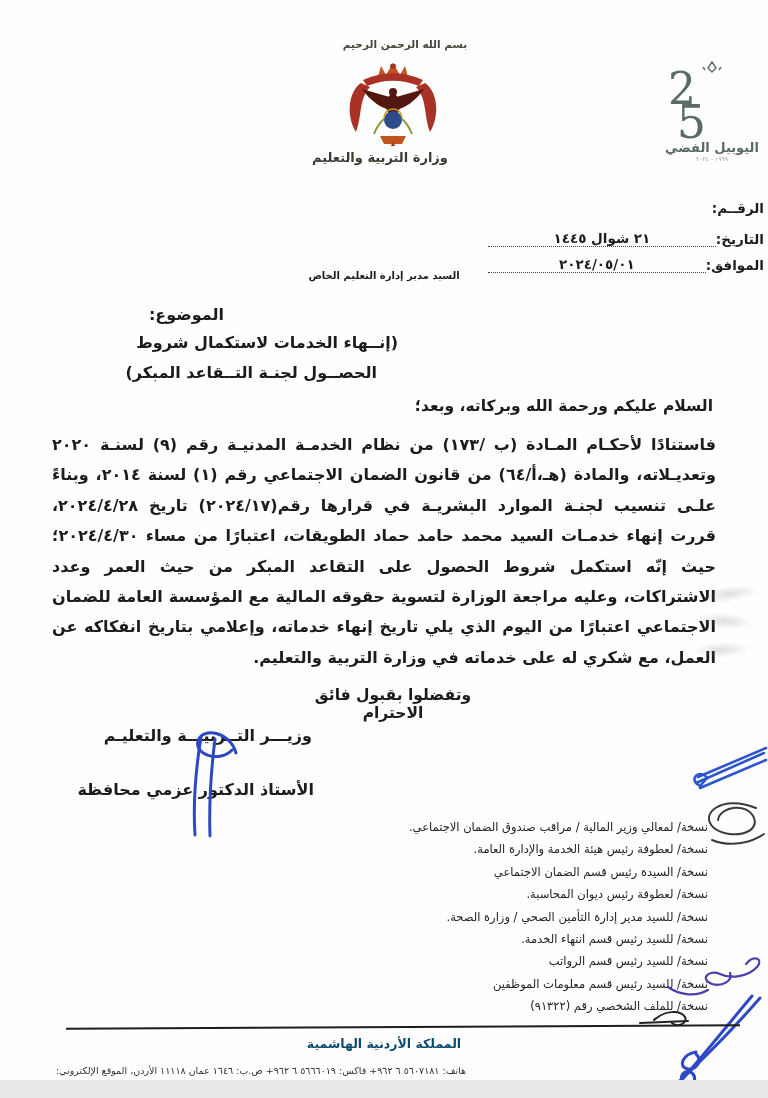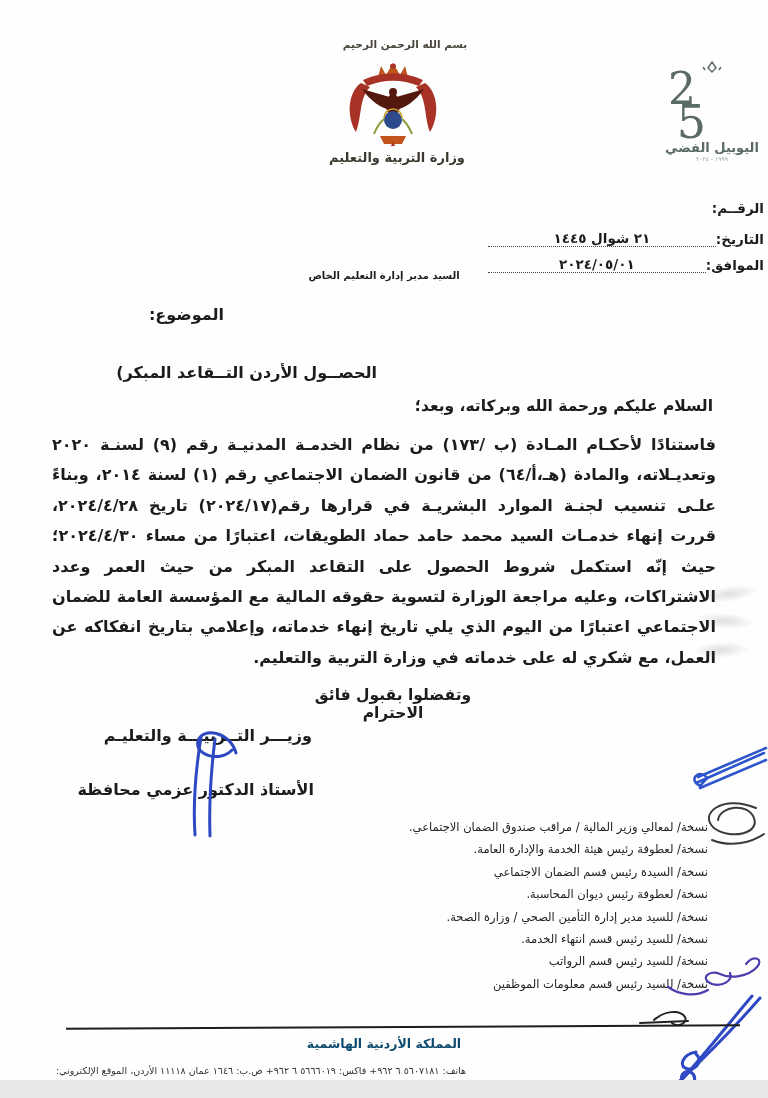--- a/index.html
+++ b/index.html
@@ -2,21 +2,21 @@
 <html lang="ar" dir="rtl"><head>
 <meta charset="utf-8">
 <style>
   html,body{margin:0;padding:0;background:#e8e8e8;}
   .page{position:relative;width:768px;height:1080px;background:#fefefe;overflow:hidden;
         font-family:"DejaVu Sans",sans-serif;color:#1c1c1c;direction:rtl;margin:0 auto;}
   .abs{position:absolute;}
   
   .bismillah{top:38px;left:300px;width:210px;text-align:center;font-size:10.5px;font-weight:bold;
              color:#4a463c;letter-spacing:0px;}
-  .ministry-name{top:150px;left:312px;width:170px;text-align:center;font-size:13px;font-weight:bold;color:#3c3a30;}
+  .ministry-name{top:150px;left:312px;width:170px;text-align:left;font-size:13px;font-weight:bold;color:#3c3a30;}
   .jubilee{top:58px;left:662px;width:100px;text-align:center;color:#5a6a64;}
   .jubilee-title{font-size:13px;font-weight:bold;margin-top:-4px;}
   .jubilee-years{font-size:6px;color:#93a09a;letter-spacing:1px;}
   
   .meta{top:200px;right:4px;width:276px;}
   .meta-row{display:flex;align-items:flex-end;margin-bottom:9px;}
   .meta-label{font-weight:bold;font-size:13.5px;white-space:nowrap;}
   .meta-line{flex:1;border-bottom:1.5px dotted #444;text-align:center;font-weight:bold;
              font-size:13.5px;padding:0 4px;min-height:16px;}
   .hang{display:inline-block;transform:translateY(11px);font-size:16px;letter-spacing:2px;}
@@ -92,21 +92,22 @@
       <span class="meta-line">٢١ شوال ١٤٤٥</span>
     </div>
     <div class="meta-row">
       <span class="meta-label">الموافق:</span>
       <span class="meta-line">٢٠٢٤/٠٥/٠١</span>
     </div>
   </div>
 
   <div class="abs addressee">السيد مدير إدارة التعليم الخاص</div>
   <div class="abs subject-label">الموضوع:</div>
-  <div class="abs subject-l2">الحصــول الأردن التــقاعد المبكر)</div>
+  <div class="abs subject-l1">(إنــهاء الخدمات لاستكمال شروط</div>
+  <div class="abs subject-l2">الحصــول لجنـة التــقاعد المبكر)</div>
   <div class="abs salutation">السلام عليكم ورحمة الله وبركاته، وبعد؛</div>
   <div class="abs body-text">فاستنادًا لأحكـام المـادة (ب /١٧٣) من نظام الخدمـة المدنيـة رقم (٩) لسنـة ٢٠٢٠ وتعديـلاته، والمادة (هـ،أ/٦٤) من قانون الضمان الاجتماعي رقم (١) لسنة ٢٠١٤، وبناءً علـى تنسيب لجنـة الموارد البشريـة في قرارها رقم(٢٠٢٤/١٧) تاريخ ٢٠٢٤/٤/٢٨، قررت إنهاء خدمـات السيد محمد حامد حماد الطويقات، اعتبارًا من مساء ٢٠٢٤/٤/٣٠؛ حيث إنّه استكمل شروط الحصول على التقاعد المبكر من حيث العمر وعدد الاشتراكات، وعليه مراجعة الوزارة لتسوية حقوقه المالية مع المؤسسة العامة للضمان الاجتماعي اعتبارًا من اليوم الذي يلي تاريخ إنهاء خدماته، وإعلامي بتاريخ انفكاكه عن العمل، مع شكري له على خدماته في وزارة التربية والتعليم.</div>
   <div class="abs closing">وتفضلوا بقبول فائق الاحترام</div>
   <div class="abs signer-title">وزيـــر التــربيـــة والتعليـم</div>
   <div class="abs signer-name">الأستاذ الدكتور عزمي محافظة</div>
 
   <div class="abs" style="top:723px;right:500px;">
     <svg width="130" height="118" viewBox="0 0 130 118">
       <g fill="none" stroke="#2c49c2" stroke-width="3" stroke-linecap="round">
         <path d="M98,30 C92,8 64,4 60,18 C56,32 82,40 94,27"></path>
@@ -118,20 +119,21 @@
 
   <div class="abs cc">
     <div>نسخة/ لمعالي وزير المالية / مراقب صندوق الضمان الاجتماعي.</div>
     <div>نسخة/ لعطوفة رئيس هيئة الخدمة والإدارة العامة.</div>
     <div>نسخة/ السيدة رئيس قسم الضمان الاجتماعي</div>
     <div>نسخة/ لعطوفة رئيس ديوان المحاسبة.</div>
     <div>نسخة/ للسيد مدير إدارة التأمين الصحي / وزارة الصحة.</div>
     <div>نسخة/ للسيد رئيس قسم انتهاء الخدمة.</div>
     <div>نسخة/ للسيد رئيس قسم الرواتب</div>
     <div>نسخة/ للسيد رئيس قسم معلومات الموظفين</div>
+    <div>نسخة/ للملف الشخصي رقم (٩١٣٢٢)</div>
   </div>
 
   <div class="abs stamp-blob" style="top:586px;left:700px;transform:rotate(-8deg);"></div>
   <div class="abs stamp-blob" style="top:613px;left:696px;transform:rotate(4deg);"></div>
   <div class="abs stamp-blob" style="top:642px;left:692px;transform:rotate(-3deg);"></div>
 
   <div class="abs" style="top:745px;left:688px;">
     <svg width="80" height="46" viewBox="0 0 80 46">
       <g fill="none" stroke="#2d55cc" stroke-width="2.6" stroke-linecap="round">
         <path d="M8,38 L76,8"></path>

